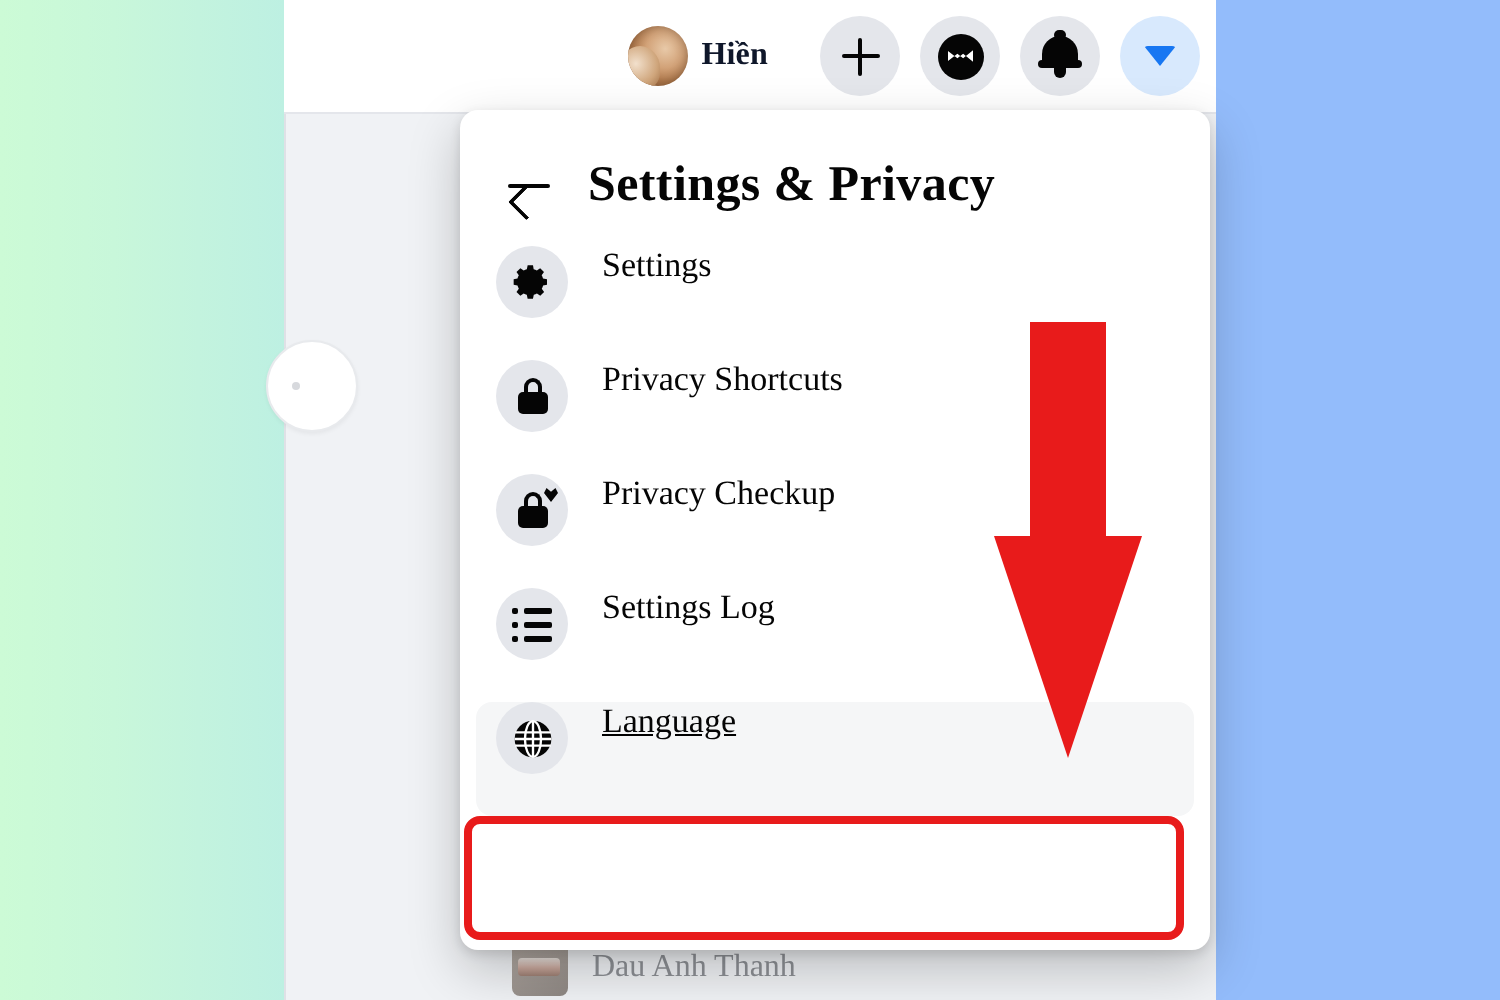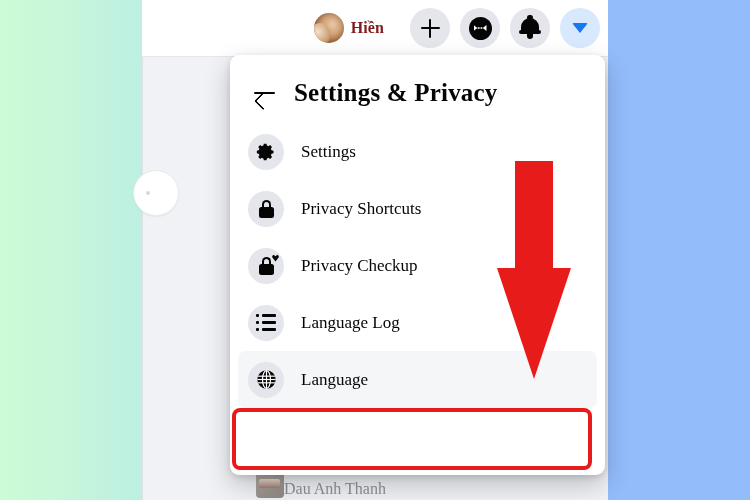--- a/index.html
+++ b/index.html
@@ -85,21 +85,21 @@
     box-shadow: inset 0 0 6px rgba(0,0,0,.25);
     overflow: hidden; position: relative;
   }
   .avatar::after{
     content:"";
     position:absolute; left:-4px; top:10px;
     width:20px;height:22px;border-radius:50% 50% 40% 40%;
     background: radial-gradient(circle at 40% 40%, #f2e0cc 0%, #cfa57b 60%, #9c6b41 100%);
   }
   .profile-name {
-    font-size: 16px; font-weight: 700; color: #7f1d1d;
+    font-size: 16px; font-weight: 700; color: #0f172a;
     letter-spacing: .1px;
   }
   .icon-btn {
     width: 40px; height: 40px; border-radius: 50%;
     background: #e4e6eb;
     display: flex; align-items: center; justify-content: center;
     margin-left: 10px; flex: none;
     position: relative;
   }
   .icon-btn.active { background: #d8e9fd; }
@@ -179,26 +179,26 @@
   }
   .dd-title {
     font-size: 25px; font-weight: 700; color: #050505;
     letter-spacing: .2px;
     font-family: "Liberation Serif", "DejaVu Serif", serif;
   }
 
   .dd-list { padding: 4px 8px 0 8px; }
 
   .dd-row {
-    display: flex; align-items: center; gap: 17px;
+    display: flex; align-items: flex-start; gap: 17px;
     height: 57px;
     padding-left: 10px;
     border-radius: 8px;
   }
-  .dd-row.highlighted { background: #f5f6f7; }
+  .dd-row.highlighted { background: #f5f6f7; text-decoration: underline; }
 
   .row-icon {
     width: 36px; height: 36px; border-radius: 50%;
     background: #e4e6eb;
     display: flex; align-items: center; justify-content: center;
     flex: none; position: relative;
   }
   .row-label {
     font-size: 17px; color: #050505;
     font-family: "Liberation Serif", "DejaVu Serif", serif;
@@ -258,21 +258,21 @@
     width: 360px; height: 62px;
     border: 4px solid #e81b1b;
     border-radius: 8px;
     z-index: 7;
     pointer-events: none;
   }
 
   
   .bottom-user {
     position: absolute; left: 256px; top: 470px;
-    display: flex; align-items: flex-end; 
+    display: flex; align-items: center; gap: 12px;
     z-index: 2;
     font-family: Liberation Serif, serif;
   }
   .bu-avatar {
     width: 28px; height: 28px; border-radius: 4px;
     background: linear-gradient(160deg, #b9b0a8 0%, #a8a09a 40%, #8d8682 100%);
     position: relative; overflow: hidden;
   }
   .bu-avatar::after{
     content:""; position:absolute; left:3px; top:9px;
@@ -375,21 +375,21 @@
       </div>
 
       <div class="dd-row">
         <span class="row-icon">
           <span class="ic-list">
               <i></i>
               <i></i>
               <i></i>
             </span>
         </span>
-        <span class="row-label">Language Log</span>
+        <span class="row-label">Settings Log</span>
       </div>
 
 
       <div class="dd-row highlighted">
         <span class="row-icon">
           <svg class="ic-globe" viewBox="0 0 24 24" aria-hidden="true">
             <circle cx="12" cy="12" r="10.5" fill="#050505"></circle>
             <g stroke="#ffffff" stroke-width="1.35" fill="none">
               <ellipse cx="12" cy="12" rx="4.6" ry="10.2"></ellipse>
               <line x1="1.8" y1="8.2" x2="22.2" y2="8.2"></line>

